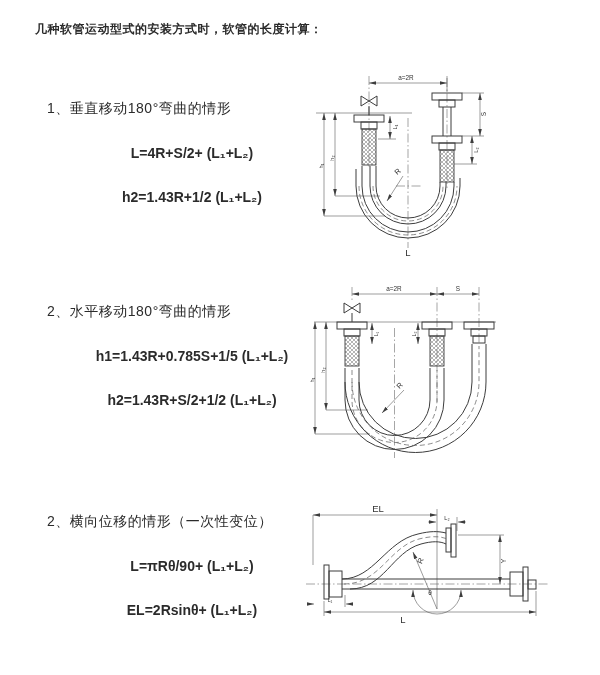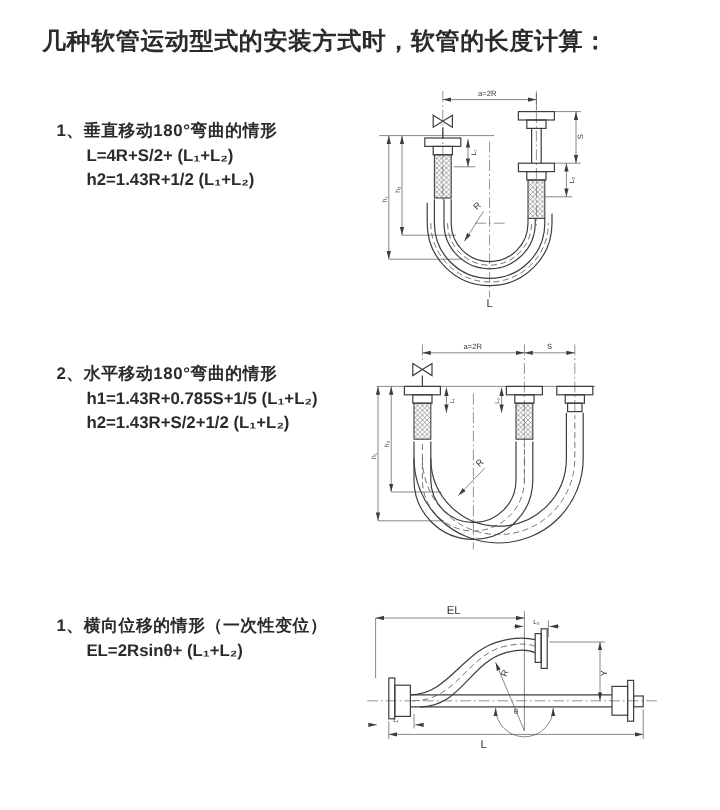--- a/index.html
+++ b/index.html
@@ -1,25 +1,25 @@
 <!DOCTYPE html>
 <html><head>
 <meta charset="utf-8">
 <style>
   html,body{margin:0;padding:0;}
   body{
     width:600px;height:675px;background:#ffffff;position:relative;
     font-family:"Liberation Sans","DejaVu Sans",sans-serif;color:#2b2b2b;overflow:hidden;
   }
   .doc-title{
-    position:absolute;left:35px;top:21px;font-size:20px;font-weight:bold;letter-spacing:0.5px;
+    position:absolute;left:35px;top:21px;font-size:12px;font-weight:bold;letter-spacing:0.5px;
   }
   .section{position:absolute;left:47px;width:265px;}
-  .section-heading{font-size:14px;font-weight:bold;letter-spacing:0.5px;}
-  .formula{font-size:14px;font-weight:bold;padding-left:25px;margin-top:2px;line-height:18px;white-space:nowrap;}
+  .section-heading{font-size:14px;font-weight:normal;letter-spacing:0.5px;}
+  .formula{font-size:14px;font-weight:bold;padding-left:25px;margin-top:26px;line-height:18px;white-space:nowrap;text-align:center;}
   .section .formula:first-of-type{margin-top:12px;}
   .diagram{position:absolute;}
   .ln{stroke:#3d3d3d;stroke-width:1;fill:none;}
   .tn{stroke:#5a5a5a;stroke-width:0.6;fill:none;}
   .cl{stroke:#6a6a6a;stroke-width:0.6;fill:none;stroke-dasharray:9 2.5 1.5 2.5;}
   .dsh{stroke:#5a5a5a;stroke-width:0.7;fill:none;stroke-dasharray:5 3;}
   .braid{fill:url(#xh1);stroke:#3d3d3d;stroke-width:0.9;}
   .braid2{fill:url(#xh2);stroke:#3d3d3d;stroke-width:0.9;}
   svg text{font-family:"Liberation Sans","DejaVu Sans",sans-serif;fill:#333;}
   .t5{font-size:5.2px;} .t55{font-size:5.6px;} .t6{font-size:6.4px;}
@@ -36,21 +36,22 @@
   <div class="formula">h2=1.43R+1/2 (L₁+L₂)</div>
 </div>
 
 <div class="section" style="top:303px">
   <div class="section-heading">2、水平移动180°弯曲的情形</div>
   <div class="formula">h1=1.43R+0.785S+1/5 (L₁+L₂)</div>
   <div class="formula">h2=1.43R+S/2+1/2 (L₁+L₂)</div>
 </div>
 
 <div class="section" style="top:513px">
-  <div class="section-heading">1、横向位移的情形（一次性变位）</div>
+  <div class="section-heading">2、横向位移的情形（一次性变位）</div>
+  <div class="formula">L=πRθ/90+ (L₁+L₂)</div>
   <div class="formula">EL=2Rsinθ+ (L₁+L₂)</div>
 </div>
 
 <svg class="diagram" style="left:300px;top:68px" width="292" height="196" viewBox="0 0 292 196">
   <defs>
     <marker id="ae1" markerWidth="8" markerHeight="5" refX="7" refY="2" orient="auto" markerUnits="userSpaceOnUse">
       <path d="M0,0.2 L7,2 L0,3.8 Z" fill="#3d3d3d"></path>
     </marker>
     <marker id="as1" markerWidth="8" markerHeight="5" refX="7" refY="2" orient="auto-start-reverse" markerUnits="userSpaceOnUse">
       <path d="M0,0.2 L7,2 L0,3.8 Z" fill="#3d3d3d"></path>

